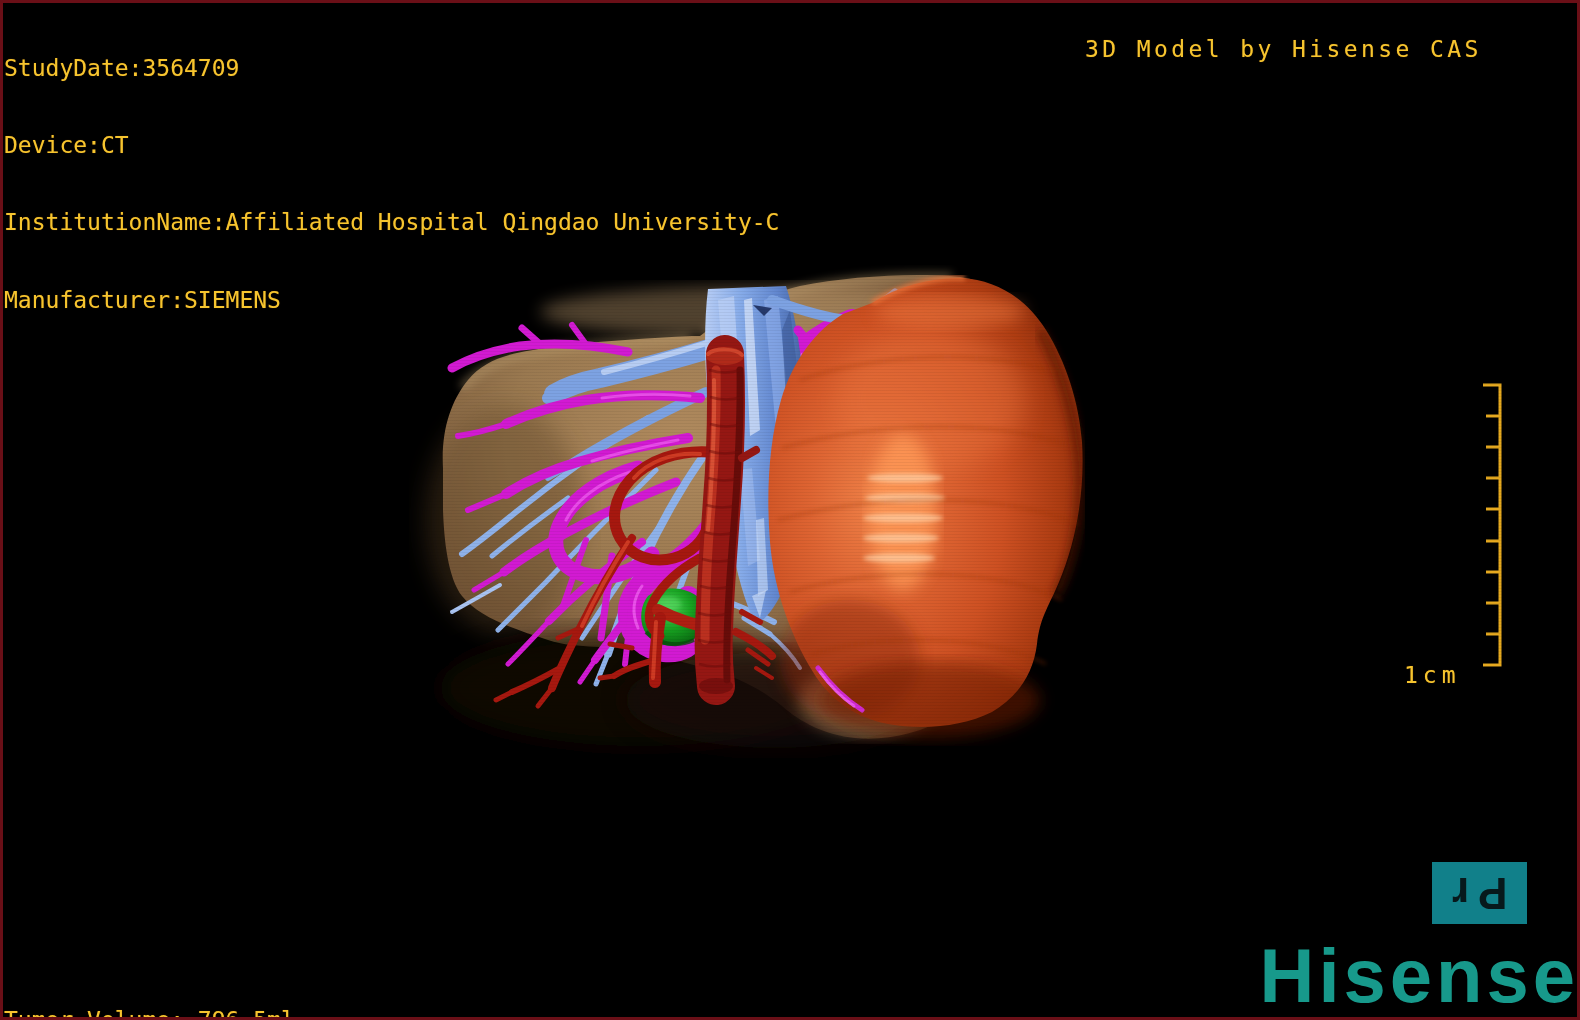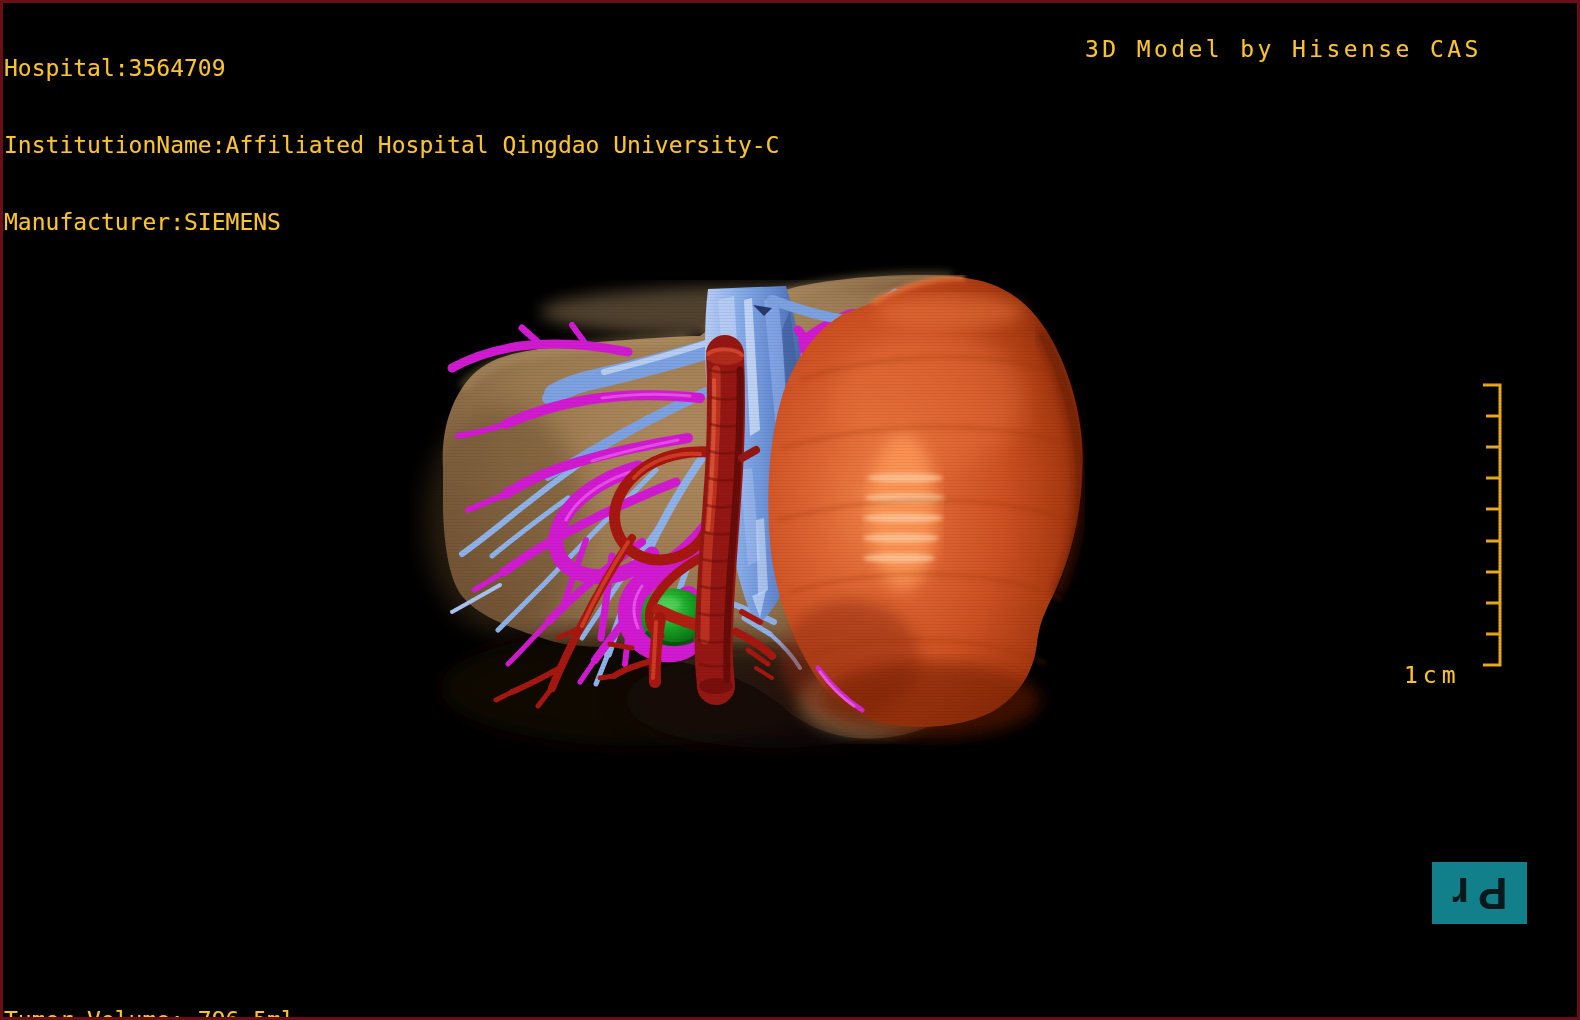--- a/index.html
+++ b/index.html
@@ -242,33 +242,35 @@
 
     <g fill="none" stroke-width="3" stroke="#e6a91f">
       <path d="M1483,385 L1500,385 L1500,665 L1483,665"></path>
       <path d="M1486,416 H1500 M1486,447 H1500 M1486,478 H1500 M1486,509 H1500 M1486,541 H1500 M1486,572 H1500 M1486,603 H1500 M1486,634 H1500"></path>
     </g>
   </svg>
 
   <div class="scan"></div>
 
   <div class="osd" id="info">
-    <div>Hospital:3564709</div>
+    <div>StudyDate:3564709</div>
+    <div>Device:CT</div>
     <div>InstitutionName:Affiliated Hospital Qingdao University-C</div>
     <div>Manufacturer:SIEMENS</div>
   </div>
 
   <div class="osd" id="wm">3D Model by Hisense CAS</div>
 
   <div class="osd" id="vol">
     <div>Tumor Volume: 796.5ml</div>
     
   </div>
 
   <div class="osd" id="scalelabel">1cm</div>
 
   <div id="marker">
     <span class="glyphs">Pr</span>
   </div>
 
+  <div id="brand">Hisense</div>
 
   <div class="frame"></div>
 </div>
 
 </body></html>

